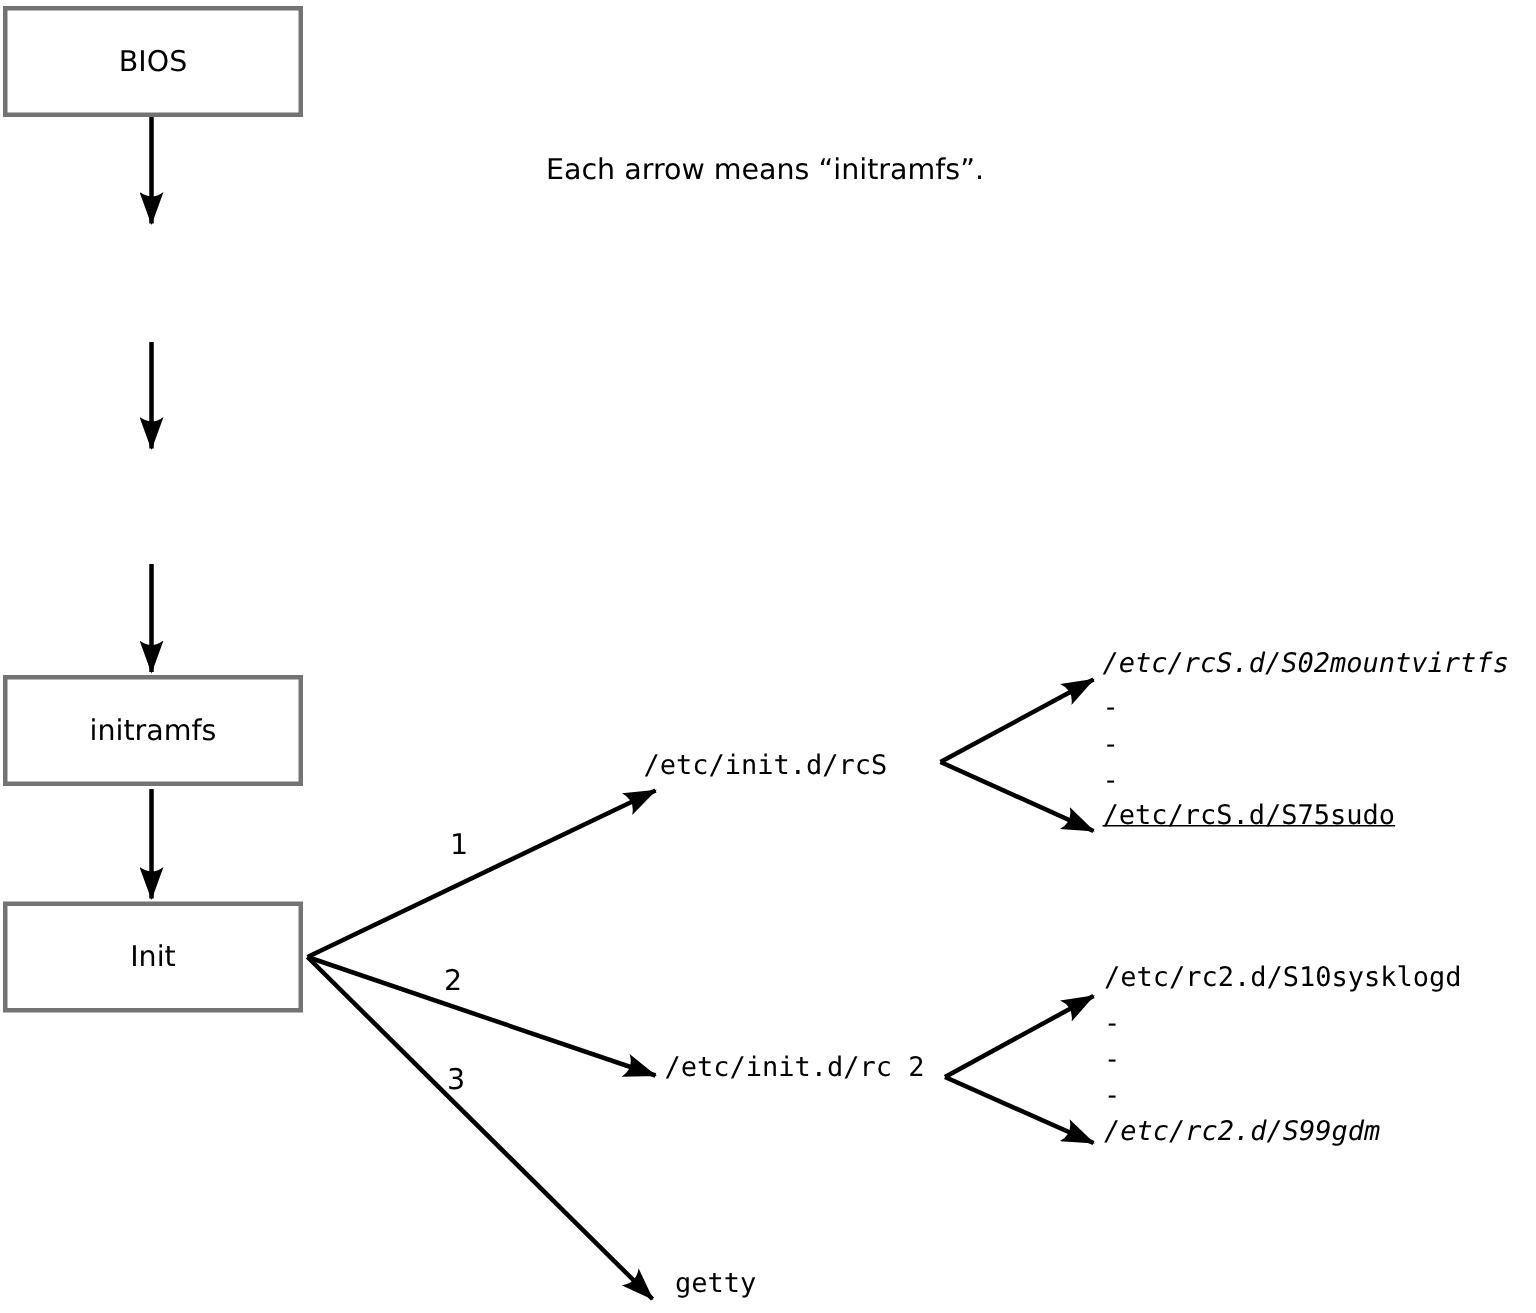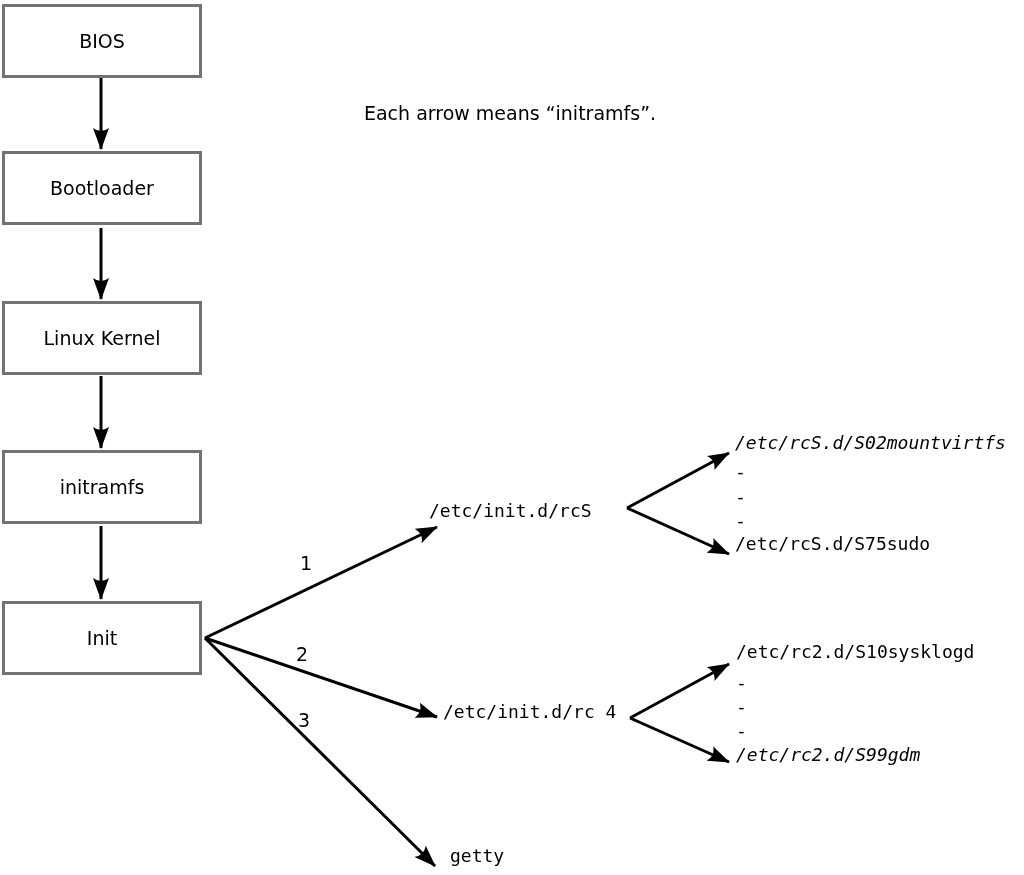--- a/index.html
+++ b/index.html
@@ -85,48 +85,42 @@
     <line x1="627" y1="508" x2="729" y2="453" stroke="#000000" stroke-width="3" marker-end="url(#ah)"></line>
     <line x1="627" y1="508" x2="729" y2="554" stroke="#000000" stroke-width="3" marker-end="url(#ah)"></line>
 
     <line x1="630" y1="718" x2="729" y2="664" stroke="#000000" stroke-width="3" marker-end="url(#ah)"></line>
     <line x1="630" y1="718" x2="729" y2="762" stroke="#000000" stroke-width="3" marker-end="url(#ah)"></line>
   </svg>
 
   <div class="flow-box" style="top:4px;">
     <span>BIOS</span>
   </div>
-  <div class="flow-box" style="top:151px;">
-    <span>Bootloader</span>
-  </div>
-  <div class="flow-box" style="top:301px;">
-    <span>Linux Kernel</span>
-  </div>
   <div class="flow-box" style="top:450px;">
     <span>initramfs</span>
   </div>
   <div class="flow-box" style="top:601px;">
     <span>Init</span>
   </div>
 
   <div class="note">Each arrow means “initramfs”.</div>
 
   <div class="branch-num" style="left:300px; top:552px;">1</div>
   <div class="branch-num" style="left:296px; top:643px;">2</div>
   <div class="branch-num" style="left:298px; top:709px;">3</div>
 
   <div class="mono" style="left:429px; top:500px;">/etc/init.d/rcS</div>
-  <div class="mono" style="left:443px; top:701px;">/etc/init.d/rc 4</div>
+  <div class="mono" style="left:443px; top:701px;">/etc/init.d/rc 2</div>
   <div class="mono" style="left:450px; top:845px;">getty</div>
 
   <div class="mono" style="left:735px; top:432px;font-style:italic;">/etc/rcS.d/S02mountvirtfs</div>
   <div class="mono" style="left:735px; top:461px;">-</div>
   <div class="mono" style="left:735px; top:486px;">-</div>
   <div class="mono" style="left:735px; top:510px;">-</div>
-  <div class="mono" style="left:735px; top:533px;">/etc/rcS.d/S75sudo</div>
+  <div class="mono" style="left:735px; top:533px;text-decoration:underline;">/etc/rcS.d/S75sudo</div>
 
   <div class="mono" style="left:736px; top:641px;">/etc/rc2.d/S10sysklogd</div>
   <div class="mono" style="left:736px; top:672px;">-</div>
   <div class="mono" style="left:736px; top:696px;">-</div>
   <div class="mono" style="left:736px; top:720px;">-</div>
   <div class="mono" style="left:736px; top:744px;font-style:italic;">/etc/rc2.d/S99gdm</div>
 
 </div>
 
 </body></html>

